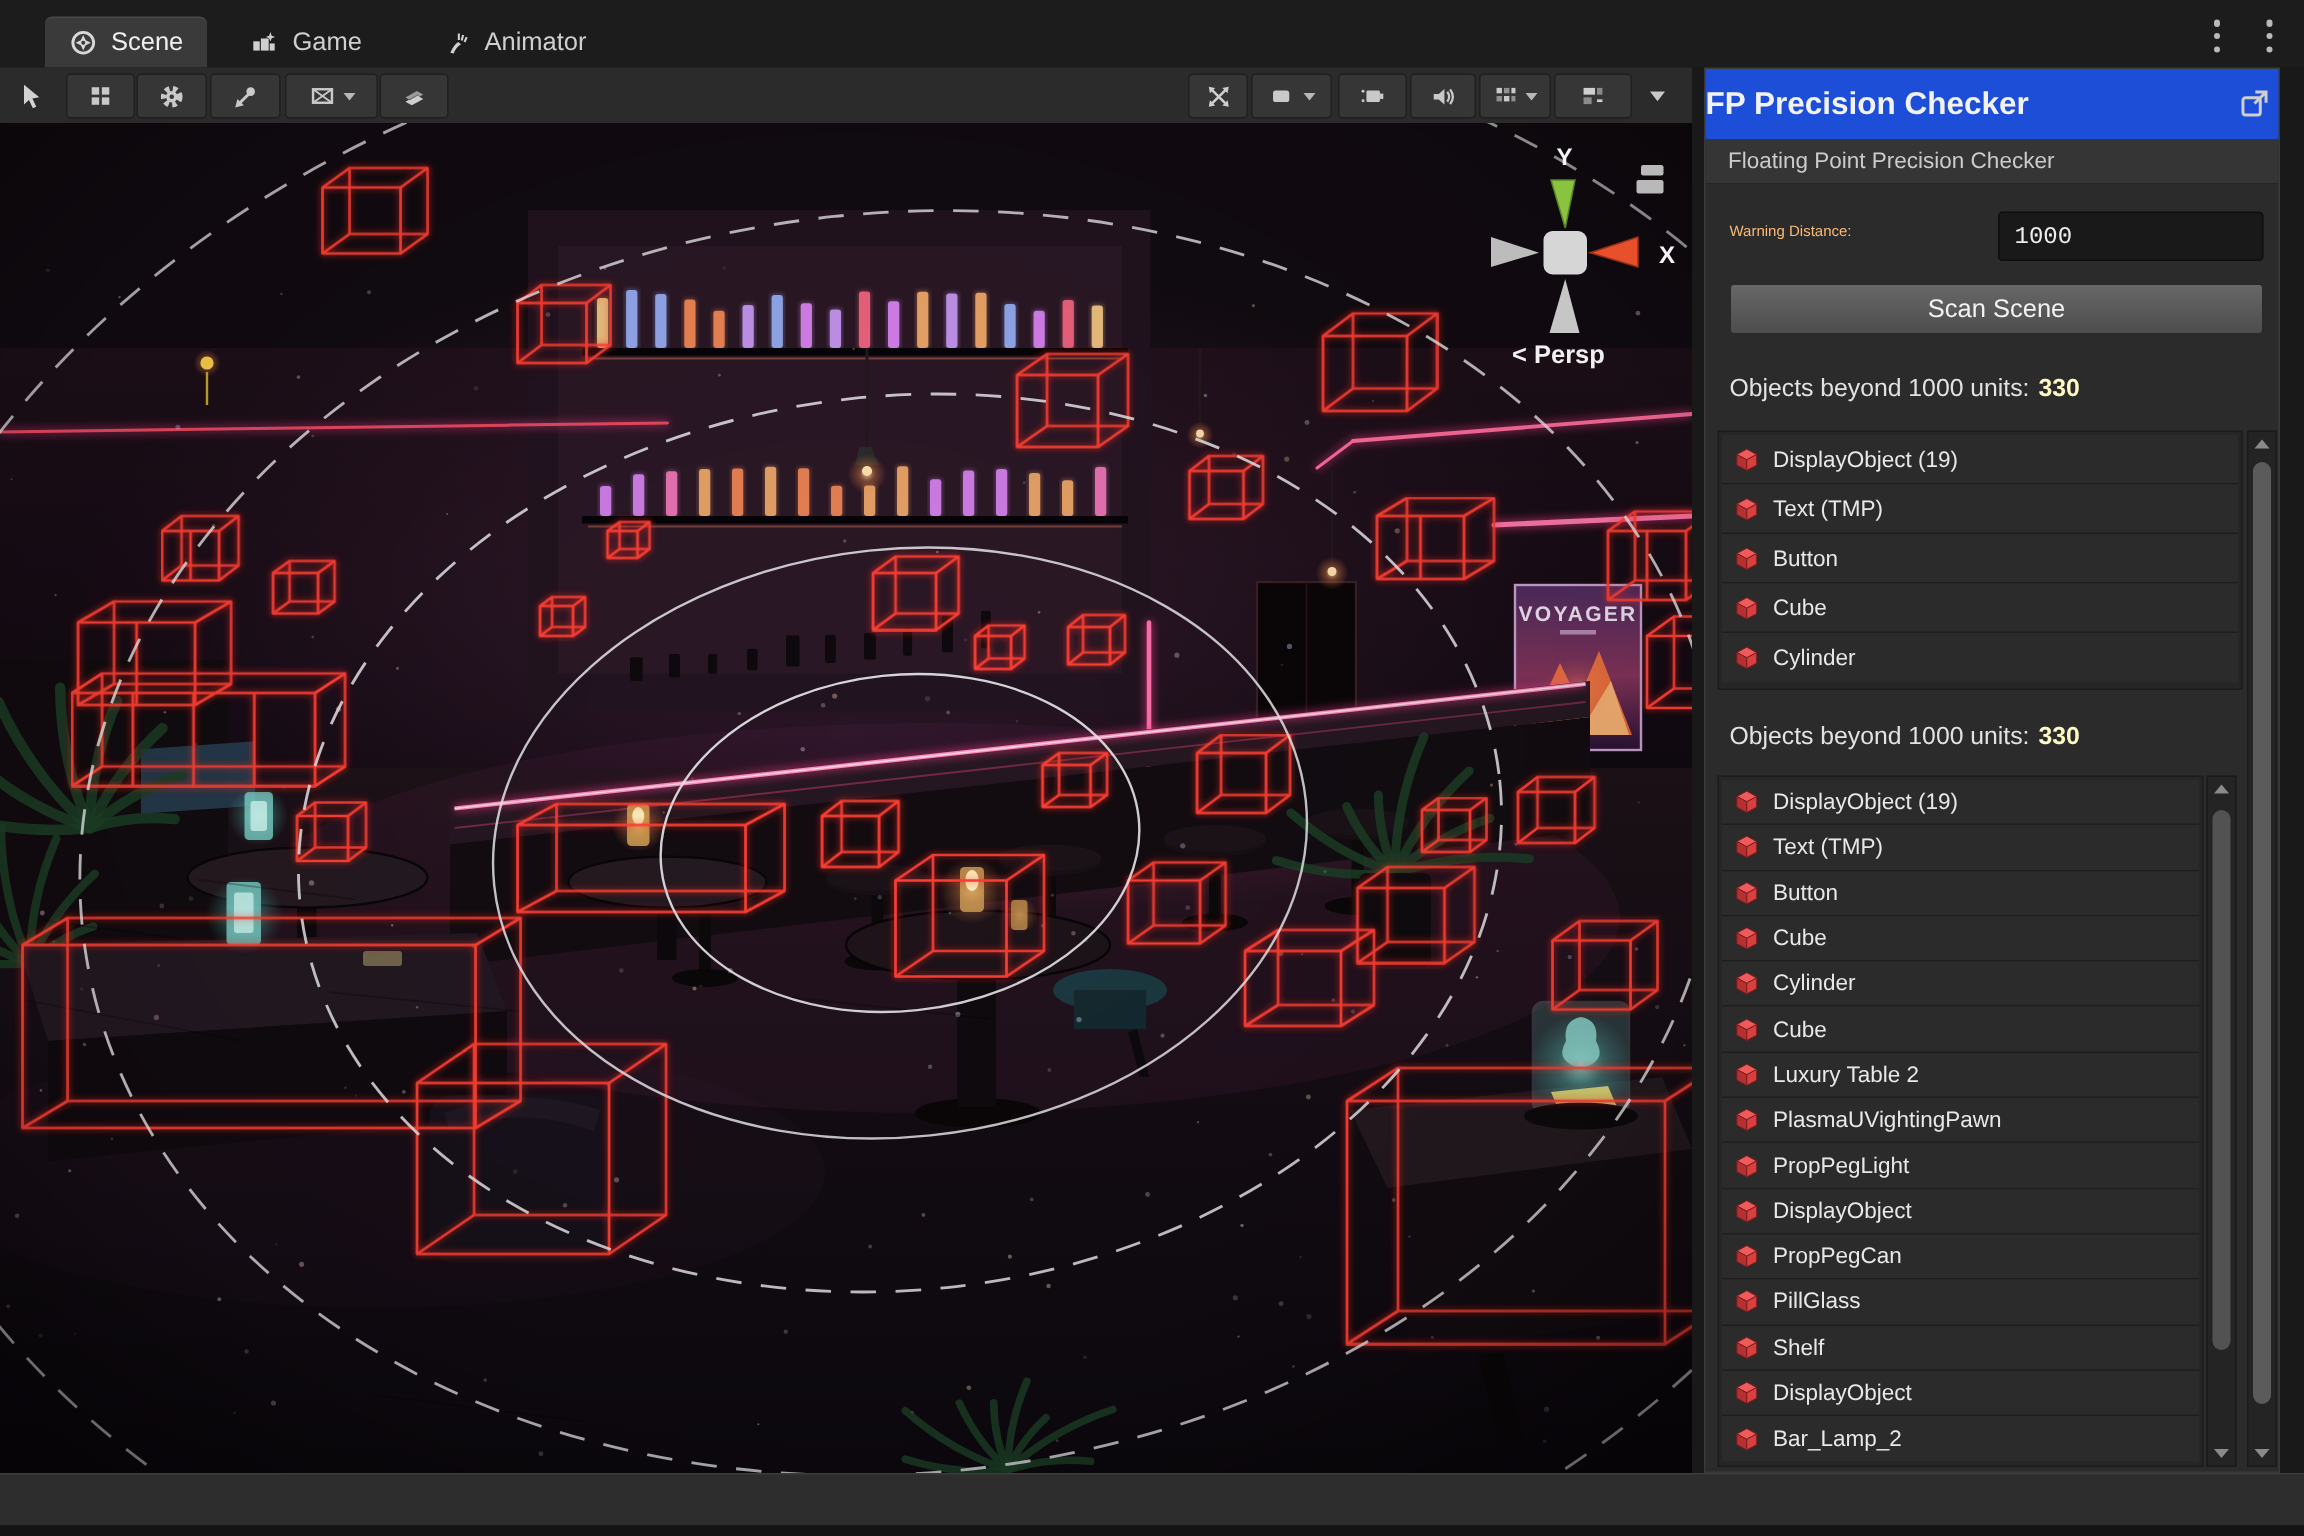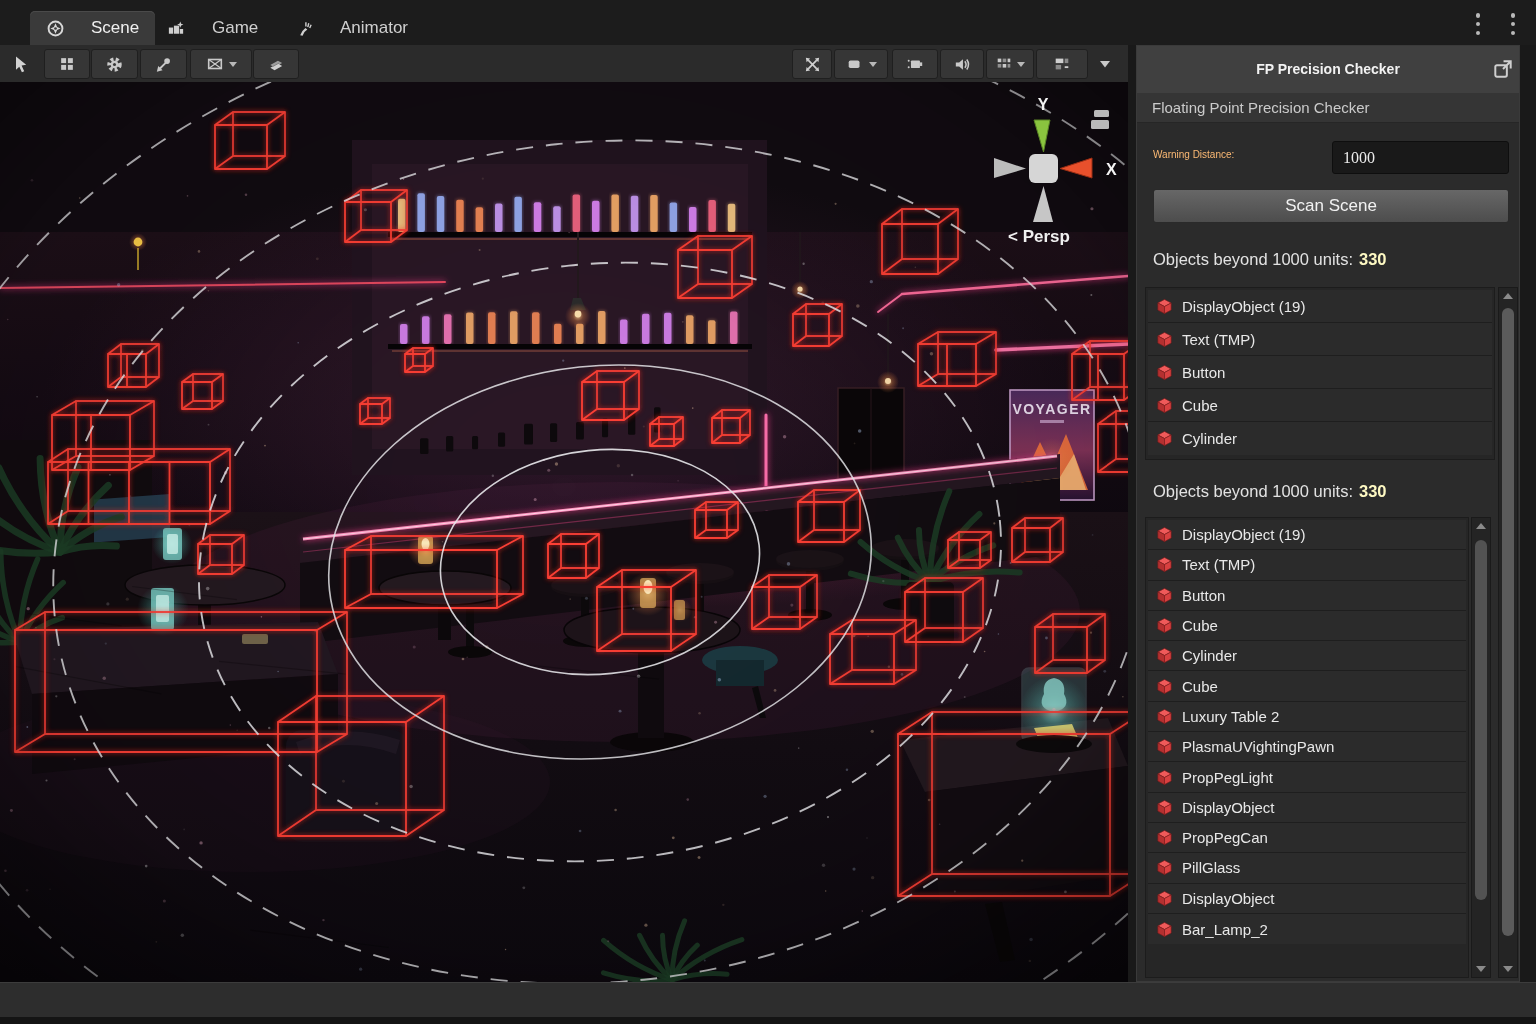--- a/index.html
+++ b/index.html
@@ -2,50 +2,50 @@
 <html><head>
 <meta charset="utf-8">
 <style>
   html,body{margin:0;padding:0;background:#101010;}
   .stage{position:relative;width:1536px;height:1024px;overflow:hidden;background:#161616;
          font-family:"Liberation Sans",sans-serif;color:#e6e6e6;-webkit-font-smoothing:antialiased;}
   .abs{position:absolute;}
 
   
   .topbar{left:0;top:0;width:1536px;height:45px;background:#1c1c1c;border-bottom:1px solid #141414;}
-  .tab{position:absolute;top:11px;height:34px;display:flex;align-items:center;gap:26px;
+  .tab{position:absolute;top:11px;height:34px;display:flex;align-items:center;gap:9px;
        padding:0 16px;color:#cfcfcf;font-size:17px;cursor:default;}
   .tab.active{background:#3a3a3a;border-radius:5px 5px 0 0;color:#f0f0f0;
               box-shadow:inset 0 1px 0 #4a4a4a;}
   .kebab{position:absolute;top:13px;width:16px;height:22px;display:flex;flex-direction:column;
          align-items:center;justify-content:space-between;}
   .kebab i{width:4.5px;height:4.5px;border-radius:50%;background:#b9b9b9;}
 
   
   .toolbar{left:0;top:45px;width:1128px;height:37px;background:#2b2b2b;border-bottom:1px solid #151515;}
   .tbtn{position:absolute;top:4px;height:28px;background:#363636;border:1px solid #1f1f1f;
         border-radius:3px;display:flex;align-items:center;justify-content:center;gap:3px;}
   .tbtn.flat{background:transparent;border-color:transparent;}
 
   
   .viewport{left:0;top:82px;width:1128px;height:900px;background:#0c080d;}
 
   
   .panel{left:1136px;top:45px;width:384px;height:937px;background:#2b2b2b;
          border:1px solid #3a3a3a;box-sizing:border-box;}
   .panel-title{position:absolute;left:0;top:0;width:100%;height:47px;line-height:47px;
-         text-align:center;font-size:14px;font-weight:bold;color:#f2f2f2;background:#404040;
+         font-size:21px;font-weight:bold;color:#f2f2f2;background:#1d4ed8;
          border-bottom:1px solid #232323;}
   .panel-sub{position:absolute;left:0;top:47px;width:100%;height:30px;line-height:30px;
          background:#353535;border-bottom:1px solid #262626;color:#cbcbcb;font-size:15px;
          padding-left:15px;box-sizing:border-box;}
   .warn-label{position:absolute;left:16px;top:103px;font-size:10px;color:#fdba74;}
   .warn-input{position:absolute;left:195px;top:95px;width:177px;height:33px;background:#191919;
          border:1px solid #0e0e0e;border-radius:3px;color:#ececec;font-size:16px;
-         font-family:Liberation Serif, serif;padding:0 10px;box-sizing:border-box;outline:none;}
+         font-family:Liberation Mono, monospace;padding:0 10px;box-sizing:border-box;outline:none;}
   .scan-btn{position:absolute;left:16px;top:143px;width:356px;height:34px;
          background:linear-gradient(#676767,#4d4d4d);border:1px solid #2a2a2a;border-radius:3px;
          color:#f2f2f2;font-size:17px;font-family:"Liberation Sans",sans-serif;cursor:default;}
   .count-line{position:absolute;left:16px;font-size:16.5px;color:#e2e2e2;}
   .count-line b{color:#fef9c3;margin-left:6px;font-weight:bold;}
   .obj-list{position:absolute;left:8px;background:#262626;border:1px solid #1c1c1c;
          padding:2px;box-sizing:border-box;}
   .obj-row{display:flex;align-items:center;gap:9px;padding-left:8px;background:#2b2b2b;
          border-bottom:1px solid #1e1e1e;box-sizing:border-box;color:#e8e8e8;font-size:15px;}
   .obj-row:last-child{border-bottom:none;}
@@ -1068,20 +1068,28 @@
     <path d="M16 5.3 L9 9 L9 16.5 L16 12.8 Z" fill="#d84040" stroke="#7c1d1d" stroke-width="0.7"></path>
   </svg>
           <span>PillGlass</span>
         </div>
         <div class="obj-row" style="height: 30.3px;">
           <svg width="17" height="17" viewBox="0 0 18 18">
     <path d="M9 1.5 L16 5.3 L9 9 L2 5.3 Z" fill="#ef5a5a" stroke="#7c1d1d" stroke-width="0.7"></path>
     <path d="M2 5.3 L9 9 L9 16.5 L2 12.8 Z" fill="#b53030" stroke="#7c1d1d" stroke-width="0.7"></path>
     <path d="M16 5.3 L9 9 L9 16.5 L16 12.8 Z" fill="#d84040" stroke="#7c1d1d" stroke-width="0.7"></path>
   </svg>
+          <span>Shelf</span>
+        </div>
+        <div class="obj-row" style="height: 30.3px;">
+          <svg width="17" height="17" viewBox="0 0 18 18">
+    <path d="M9 1.5 L16 5.3 L9 9 L2 5.3 Z" fill="#ef5a5a" stroke="#7c1d1d" stroke-width="0.7"></path>
+    <path d="M2 5.3 L9 9 L9 16.5 L2 12.8 Z" fill="#b53030" stroke="#7c1d1d" stroke-width="0.7"></path>
+    <path d="M16 5.3 L9 9 L9 16.5 L16 12.8 Z" fill="#d84040" stroke="#7c1d1d" stroke-width="0.7"></path>
+  </svg>
           <span>DisplayObject</span>
         </div>
         <div class="obj-row" style="height: 30.3px; text-align: right;">
           <svg width="17" height="17" viewBox="0 0 18 18">
     <path d="M9 1.5 L16 5.3 L9 9 L2 5.3 Z" fill="#ef5a5a" stroke="#7c1d1d" stroke-width="0.7"></path>
     <path d="M2 5.3 L9 9 L9 16.5 L2 12.8 Z" fill="#b53030" stroke="#7c1d1d" stroke-width="0.7"></path>
     <path d="M16 5.3 L9 9 L9 16.5 L16 12.8 Z" fill="#d84040" stroke="#7c1d1d" stroke-width="0.7"></path>
   </svg>
           <span>Bar_Lamp_2</span>
         </div>

